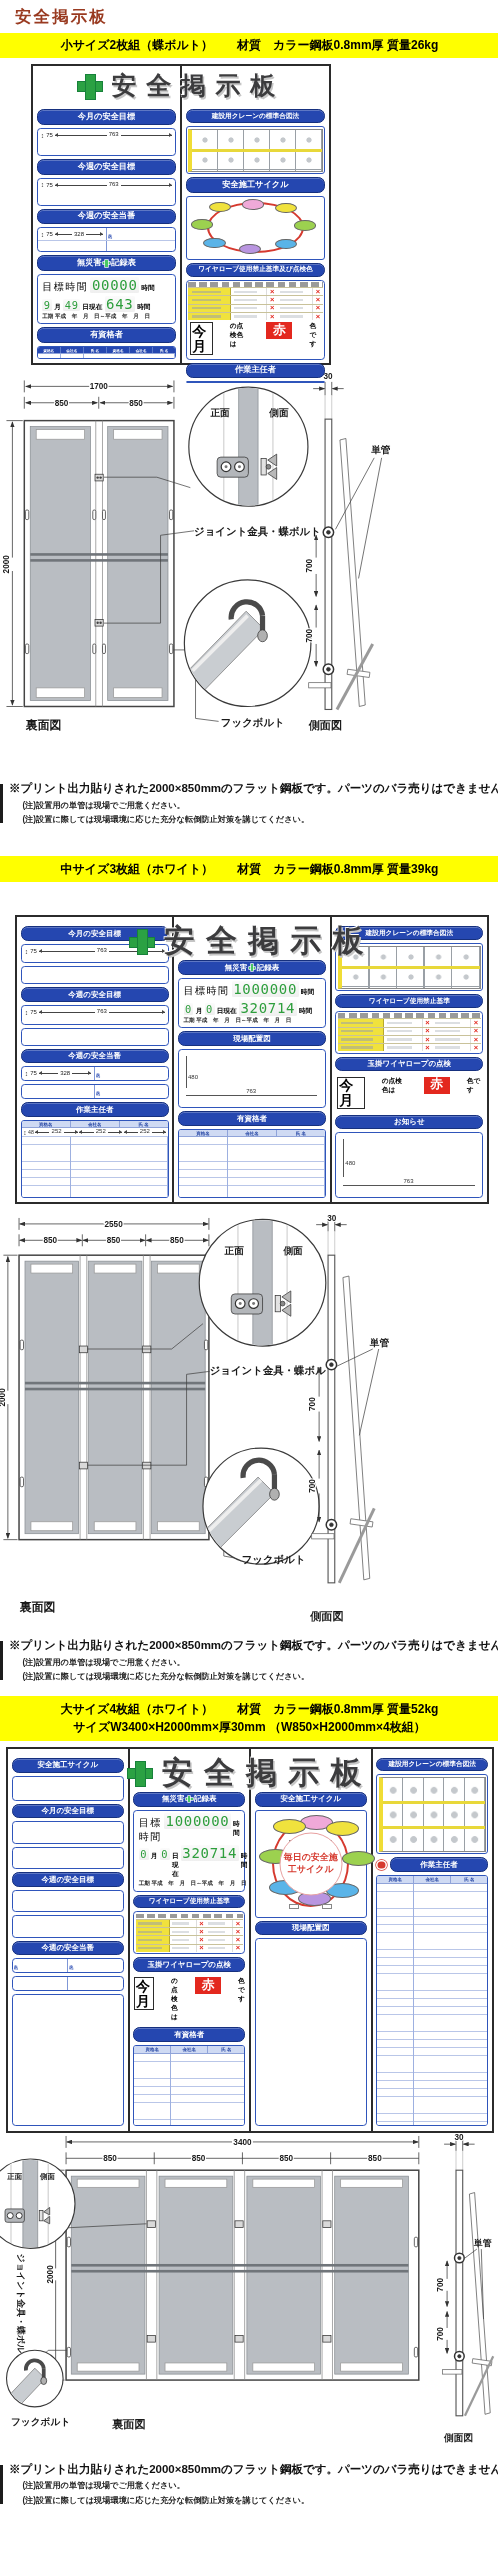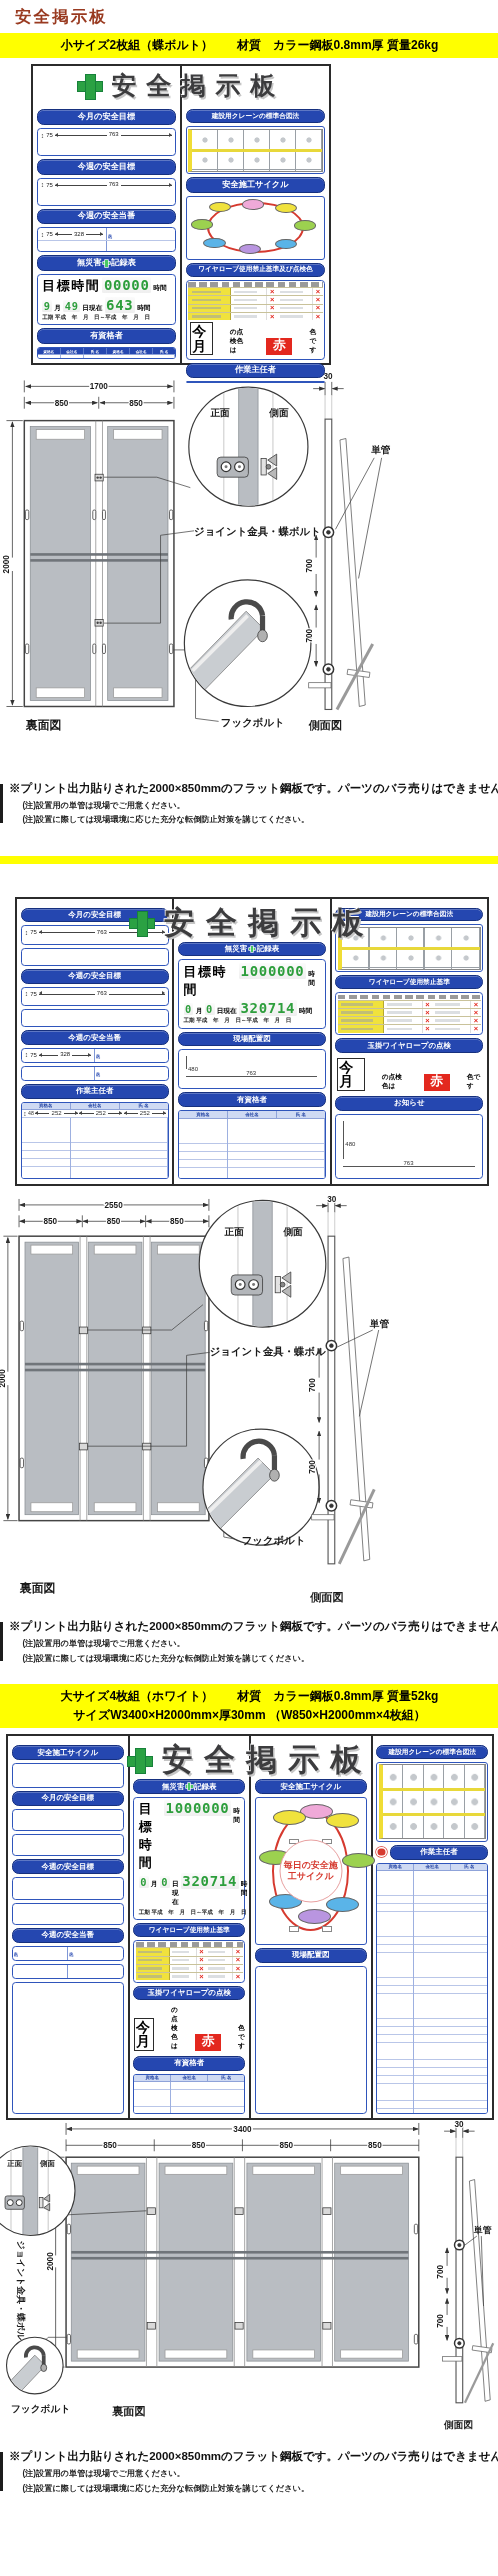--- a/index.html
+++ b/index.html
@@ -44,62 +44,62 @@
 
 .duty{position:relative;height:25px;display:flex}
 .duty::after{content:"";position:absolute;left:0;right:0;top:50%;border-top:0.7px solid #b9c6e8}
 .duty .half,.duty2 .half{flex:1;position:relative;border-right:1.1px solid #7f97d6;min-width:0}
 .duty .half:last-child,.duty2 .half:last-child{border-right:0}
 .duty2{height:15px;display:flex}
 .vlab{position:absolute;left:0.7px;top:1.5px;writing-mode:vertical-rl;font-size:4.5px;color:#2547b0;letter-spacing:0.7px}
 
 .recbox{padding:1.5px 1.5px 2.2px}
 .recrow{display:flex;align-items:baseline;gap:2.2px;padding:0.7px 3px}
-.reclab{font-size:13px;font-weight:700;letter-spacing:1.5px}
-.digits{font-family:"DejaVu Sans Mono",monospace;color:#2d9e3c;font-weight:700;font-size:14px;letter-spacing:0.7px;background:linear-gradient(#fbfbfb,#efefef);padding:0 1.5px;border-radius:1.5px}
+.reclab{font-size:10px;font-weight:400;letter-spacing:1.5px}
+.digits{font-family:"DejaVu Sans Mono",monospace;color:#2d9e3c;font-weight:400;font-size:14px;letter-spacing:0.7px;background:linear-gradient(#fbfbfb,#efefef);padding:0 1.5px;border-radius:1.5px}
 .digits.sm{font-size:10.4px}
 .kj{font-size:6.7px;font-weight:700}
 .unit{font-size:6.7px;font-weight:700}
 .period{font-size:5.6px;font-weight:700;padding:0.7px 3px 0;color:#222;white-space:nowrap}
 
 .tblwrap{display:flex;flex-direction:column;border:1.5px solid #2f55bb;border-radius:3px;overflow:hidden;background:#fff}
 .tblh{display:flex;background:#cfdaf3;border-bottom:0.7px solid #8fa3d9;flex:0 0 auto}
 .tblh span{flex:1;text-align:center;font-size:4.5px;color:#1e3fa0;font-weight:700;padding:0.7px 0;border-right:0.7px solid #8fa3d9;white-space:nowrap;overflow:hidden}
 .tblh span:last-child{border-right:0}
 .b1 .tblh{background:#2547b0}.b1 .tblh span{color:#fff;font-size:3.7px;border-right-color:#5a79c9}
 .dimsrow{display:flex;font-size:5.2px;color:#333;align-items:center;padding:0 1.5px;gap:1.5px;height:8.2px;flex:0 0 auto;border-bottom:0.7px solid #b9c6e8}
 .tb{flex:1 1 auto;background-color:#fff;background-image:repeating-linear-gradient(90deg,transparent 0 32.9%,#9db0e0 32.9% 33.33%),repeating-linear-gradient(transparent 0 7.5px,#b9c6e8 7.5px 8.2px)}
 .tb.c6{background-image:repeating-linear-gradient(90deg,transparent 0 16.3%,#9db0e0 16.3% 16.66%),repeating-linear-gradient(transparent 0 7.5px,#b9c6e8 7.5px 8.2px)}
 
 .crane{border:1.5px solid #2f55bb;border-radius:3px;padding:1.5px;background:#fff;flex:0 0 auto}
 .crane .inner{height:43px;border:0.7px solid #888;border-left:4.5px solid #f0dd35;background-color:#fff;background-image:radial-gradient(circle,#c4c8cc 0 2.2px,transparent 3px),linear-gradient(transparent 0 18.6px,#e8d83a 18.6px 21.6px,transparent 21.6px),repeating-linear-gradient(90deg,transparent 0 19%,#9aa0a6 19% 20%),repeating-linear-gradient(transparent 0 19.4px,#9aa0a6 19.4px 20px);background-size:20% 20px,100% 100%,100% 100%,100% 100%}
 .crane.tall .inner{height:75px;background-image:radial-gradient(circle,#c4c8cc 0 3px,transparent 3.7px),linear-gradient(transparent 0 23px,#e8d83a 23px 26px,transparent 26px 48px,#e8d83a 48px 51px,transparent 51px),repeating-linear-gradient(90deg,transparent 0 19%,#9aa0a6 19% 20%),repeating-linear-gradient(transparent 0 24px,#9aa0a6 24px 24.6px);background-size:20% 24.6px,100% 100%,100% 100%,100% 100%}
 
 .cycle{border:1.5px solid #2f55bb;border-radius:3px;position:relative;background:#fff;flex:0 0 auto;height:64px}
 .cycle::before{content:"";position:absolute;inset:9% 15%;border:2.2px solid #d63a2f;border-radius:50%}
-.cycle.big{height:148px}
+.cycle.big{height:108px}
 .ov{position:absolute;width:22.4px;height:10.4px;border-radius:50%;border:0.7px solid #666}
 .cycle.big .ov{width:33px;height:15px}
 .ov.p{background:#efa9d8}.ov.y{background:#f0e23d}.ov.g{background:#9cd14f}.ov.b{background:#5ab4e8}.ov.v{background:#b995e0}
 .o1{left:40%;top:4%}.o2{left:64%;top:10%}.o3{left:78%;top:38%}.o4{left:64%;top:68%}.o5{left:38%;top:76%}.o6{left:12%;top:66%}.o7{left:3%;top:36%}.o8{left:16%;top:8%}
 .ctr{position:absolute;left:50%;top:50%;transform:translate(-50%,-50%);width:63px;height:63px;border:1.5px solid #e8a0a0;border-radius:50%;background:#fff;color:#d63a2f;font-weight:800;font-size:9px;display:flex;align-items:center;justify-content:center;text-align:center;line-height:1.3;padding:3px}
 .tag{position:absolute;width:10.4px;height:5.2px;border:0.7px solid #888;background:#fff}
 .t1{left:30%;top:28%}.t2{left:60%;top:28%}.t3{left:24%;top:50%}.t4{left:68%;top:50%}.t5{left:30%;top:88%}.t6{left:60%;top:88%}
 
 .ropewrap{padding:1.5px;flex:0 0 auto}
 .rhead{height:4.5px;background:repeating-linear-gradient(90deg,#9a9a9a 0 7.5px,#fff 7.5px 11.2px);margin-bottom:0.7px}
 .rr{display:flex;align-items:stretch;height:8.2px;border-top:0.7px solid #c9c29a}
 .rl{width:32%;background:#f0e23d;border-right:0.7px solid #b6a82e;position:relative}
 .rl::after{content:"";position:absolute;left:8%;top:32%;width:70%;height:34%;background:#9aa0a6;opacity:.55}
 .rm{flex:1;position:relative;border-right:0.7px solid #ddd}
 .rm::after{content:"";position:absolute;left:8%;top:32%;width:66%;height:34%;background:#b9bfc6;opacity:.5}
 .rx{width:9.7px;display:flex;align-items:center;justify-content:center}
 .ic-x::before{content:"×";color:#e3281e;font-weight:900;font-size:7.5px;line-height:1}
 
-.inspect{display:flex;align-items:flex-end;justify-content:center;gap:17px;padding:2.2px 1.5px;flex:0 0 auto}
+.inspect{display:flex;align-items:flex-start;justify-content:center;gap:17px;padding:2.2px 1.5px;flex:0 0 auto}
 .month{border:1.5px solid #2b2b2b;font-weight:900;font-size:14px;line-height:1.05;padding:0.7px 1.5px;letter-spacing:1.5px;background:#fff}
 .imid{font-size:6.7px;font-weight:700}
 .ired{background:#e3281e;color:#fff;font-weight:900;font-size:12.7px;line-height:1.1;padding:1.5px 6.7px}
 .isuf{font-size:6.7px;font-weight:700}
 
 .lbox .vline{position:absolute;left:6.7px;top:6px;bottom:19.4px;border-left:0.7px solid #555}
 .lbox .vnum{position:absolute;left:9px;top:42%;font-size:6px;color:#333}
 .lbox .hline{position:absolute;left:6.7px;right:7.5px;bottom:11.2px;border-top:0.7px solid #555}
 .lbox .hnum{position:absolute;left:46%;bottom:12.7px;font-size:6px;color:#333}
 
@@ -401,20 +401,21 @@
 <text x="414" y="482" font-size="15" class="lblt">側面図</text>
 </svg>
 
 <div class="notes">
   <div class="main">※プリント出力貼りされた2000×850mmのフラット鋼板です。パーツのバラ売りはできません。</div>
   <div class="sub">(注)設置用の単管は現場でご用意ください。</div>
   <div class="sub">(注)設置に際しては現場環境に応じた充分な転倒防止対策を講じてください。</div>
 </div>
 
 <div class="banner" style="margin-top:25px">
+  <div>中サイズ3枚組（ホワイト）　　材質　カラー鋼板0.8mm厚 質量39kg</div>
 </div>
 
 <div class="board b2">
   <div class="btitle">
     <span class="cross-lg"></span>
     <span class="txt">安全掲示板</span>
   </div>
   <div class="panel pt12">
     <div class="hdr">今月の安全目標</div>
     <div class="wbox h26">
@@ -714,21 +715,21 @@
 <text x="496" y="180" font-size="13" class="lblt">単管</text>
 <text x="416" y="548" font-size="15" class="lblt">側面図</text>
 </svg>
 
 <div class="notes">
   <div class="main">※プリント出力貼りされた2000×850mmのフラット鋼板です。パーツのバラ売りはできません。</div>
   <div class="sub">(注)設置用の単管は現場でご用意ください。</div>
   <div class="sub">(注)設置に際しては現場環境に応じた充分な転倒防止対策を講じてください。</div>
 </div>
 
-<div class="banner" style="margin-top:14px">
+<div class="banner" style="margin-top:8px">
   <div>大サイズ4枚組（ホワイト）　　材質　カラー鋼板0.8mm厚 質量52kg</div>
   <div>サイズW3400×H2000mm×厚30mm （W850×H2000mm×4枚組）</div>
 </div>
 
 <div class="board b3">
   <div class="btitle">
     <span class="cross-lg"></span>
     <span class="txt">安全掲示板</span>
   </div>
   <div class="panel pt12">

